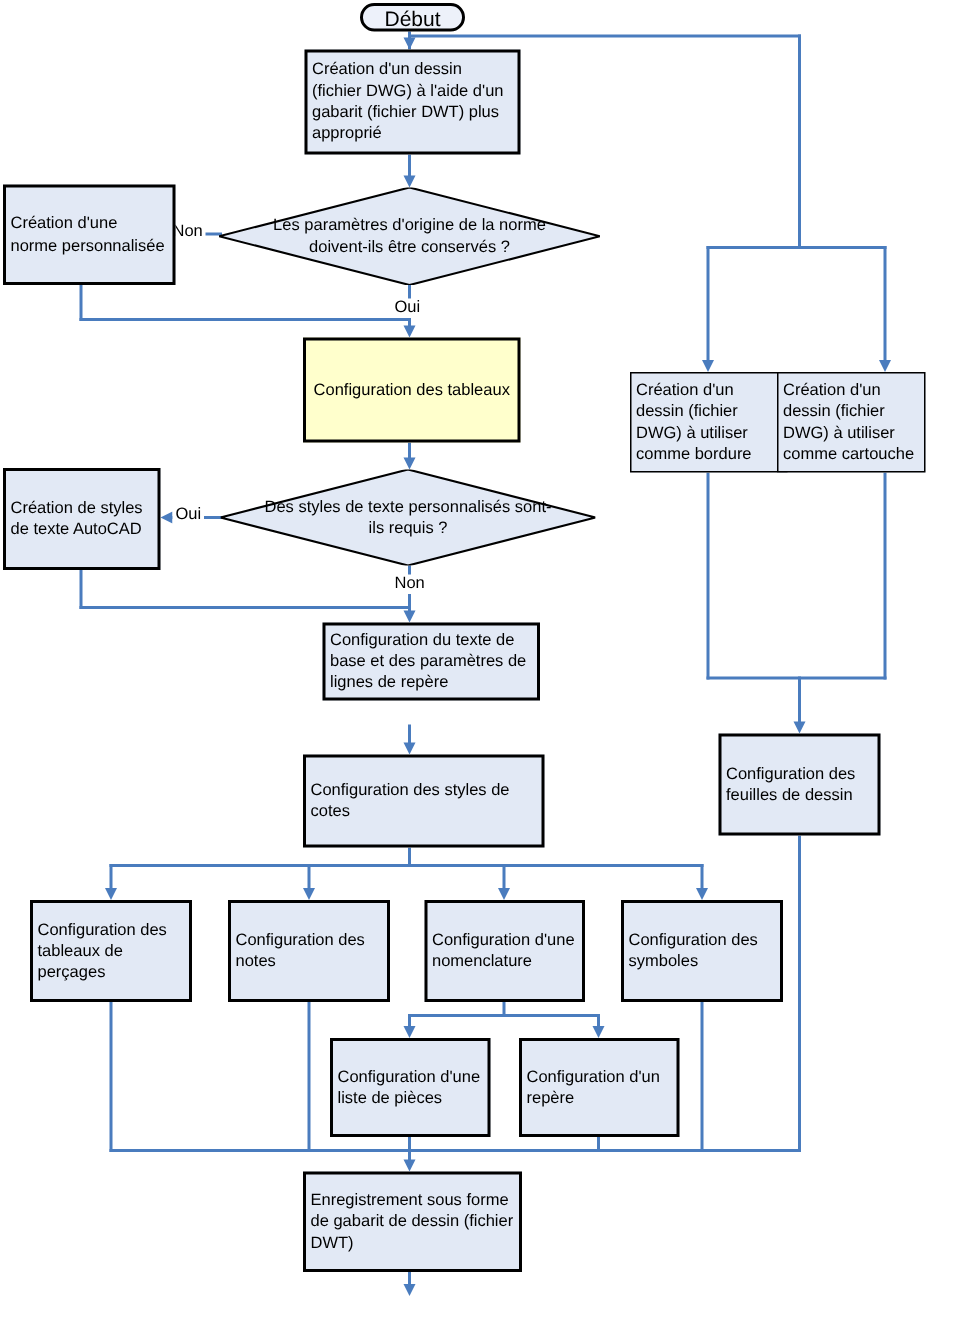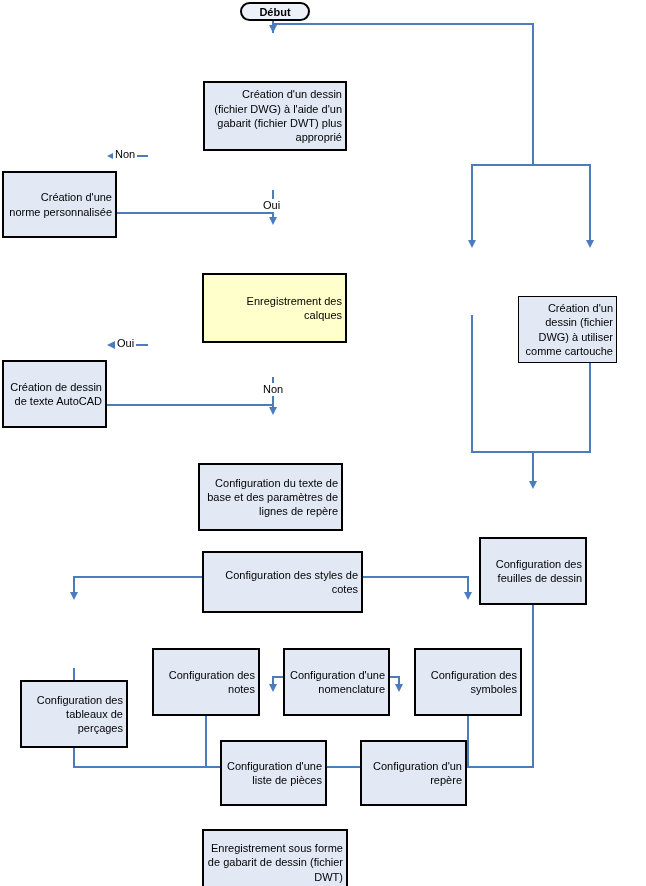--- a/index.html
+++ b/index.html
@@ -4,32 +4,31 @@
 <style>
   html,body{margin:0;padding:0;background:#ffffff;}
   .canvas{
     position:relative;width:646px;height:886px;background:#ffffff;
     font-family:"Liberation Sans",sans-serif;color:#000;overflow:hidden;
   }
   .node{
     position:absolute;box-sizing:border-box;
     background:var(--node-fill,#e2e9f5);
     border:2px solid var(--node-border,#000);
-    display:flex;align-items:center;justify-content:center;text-align:right;
-    font-size:11px;line-height:1.3;padding:2px 3px;margin-top:48px;
+    display:flex;align-items:center;justify-content:center;text-align:left;
+    font-size:11px;line-height:1.3;padding:2px 3px;
   }
   .node.thin{border-width:1px;}
   .node.highlight{background:var(--highlight-fill,#ffffcc);}
   .terminator{
     position:absolute;box-sizing:border-box;
     background:var(--terminator-fill,#edf1fa);
     border:2px solid var(--node-border,#000);border-radius:10px;
     display:flex;align-items:center;justify-content:center;
-    font-size:11px;
-    font-weight:bold;
+    font-size:14px;
   }
   .diamond{position:absolute;}
   .diamond svg{position:absolute;left:0;top:0;width:100%;height:100%;}
   .diamond polygon{
     fill:var(--node-fill,#e2e9f5);
     stroke:var(--node-border,#000);stroke-width:1.4;vector-effect:non-scaling-stroke;
   }
   .diamond .dtext{
     position:absolute;inset:0;display:flex;align-items:center;justify-content:center;
     text-align:center;font-size:11px;line-height:1.3;padding:0 28px;
@@ -116,44 +115,57 @@
 
   <div class="edge-label" style="left:113px;top:148px">Non</div>
   <div class="edge-label" style="left:261px;top:199px">Oui</div>
   <div class="edge-label" style="left:115px;top:337px">Oui</div>
   <div class="edge-label" style="left:261px;top:383px">Non</div>
 
   <div class="terminator" style="left:240px;top:2px;width:70px;height:19px">Début</div>
 
   <div class="node" style="left:203px;top:33px;width:144px;height:70px">Création d'un dessin (fichier DWG) à l'aide d'un gabarit (fichier DWT) plus approprié</div>
 
+  <div class="diamond" style="left:146px;top:125px;width:254px;height:65px">
+    <svg viewBox="0 0 100 40" preserveAspectRatio="none">
+      <polygon points="0,20 50,0 100,20 50,40"></polygon>
+    </svg>
+    <div class="dtext">Les paramètres d'origine de la norme doivent-ils être conservés ?</div>
+  </div>
 
   <div class="node" style="left:2px;top:123px;width:115px;height:67px">Création d'une norme personnalisée</div>
 
-  <div class="node highlight" style="left:202px;top:225px;width:145px;height:70px">Enregistrement des calques</div>
+  <div class="node highlight" style="left:202px;top:225px;width:145px;height:70px">Configuration des tableaux</div>
 
+  <div class="diamond" style="left:147px;top:313px;width:250px;height:64px">
+    <svg viewBox="0 0 100 40" preserveAspectRatio="none">
+      <polygon points="0,20 50,0 100,20 50,40"></polygon>
+    </svg>
+    <div class="dtext">Des styles de texte personnalisés sont-ils requis ?</div>
+  </div>
 
-  <div class="node" style="left:2px;top:312px;width:105px;height:68px">Création de dessin de texte AutoCAD</div>
+  <div class="node" style="left:2px;top:312px;width:105px;height:68px">Création de styles de texte AutoCAD</div>
 
-  <div class="node" style="left:198px;top:415px;width:145px;height:68px">Configuration du texte de base et des paramètres de lignes de repère</div>
+  <div class="node" style="left:215px;top:415px;width:145px;height:52px">Configuration du texte de base et des paramètres de lignes de repère</div>
 
   <div class="node" style="left:202px;top:503px;width:161px;height:62px">Configuration des styles de cotes</div>
 
-  <div class="node" style="left:20px;top:632px;width:108px;height:68px">Configuration des tableaux de perçages</div>
+  <div class="node" style="left:20px;top:600px;width:108px;height:68px">Configuration des tableaux de perçages</div>
 
   <div class="node" style="left:152px;top:600px;width:108px;height:68px">Configuration des notes</div>
 
   <div class="node" style="left:283px;top:600px;width:107px;height:68px">Configuration d'une nomenclature</div>
 
   <div class="node" style="left:220px;top:692px;width:107px;height:66px">Configuration d'une liste de pièces</div>
 
   <div class="node" style="left:414px;top:600px;width:108px;height:68px">Configuration des symboles</div>
 
-  <div class="node" style="left:360px;top:692px;width:107px;height:66px">Configuration d'un repère</div>
+  <div class="node" style="left:346px;top:692px;width:107px;height:66px">Configuration d'un repère</div>
 
+  <div class="node thin" style="left:420px;top:248px;width:105px;height:67px">Création d'un dessin (fichier DWG) à utiliser comme bordure</div>
 
   <div class="node thin" style="left:518px;top:248px;width:99px;height:67px">Création d'un dessin (fichier DWG) à utiliser comme cartouche</div>
 
   <div class="node" style="left:479px;top:489px;width:108px;height:68px">Configuration des feuilles de dessin</div>
 
   <div class="node" style="left:202px;top:781px;width:146px;height:67px">Enregistrement sous forme de gabarit de dessin (fichier DWT)</div>
 
   <div class="terminator" style="left:238px;top:912px;width:72px;height:19px">Fin</div>
 
 </div>

